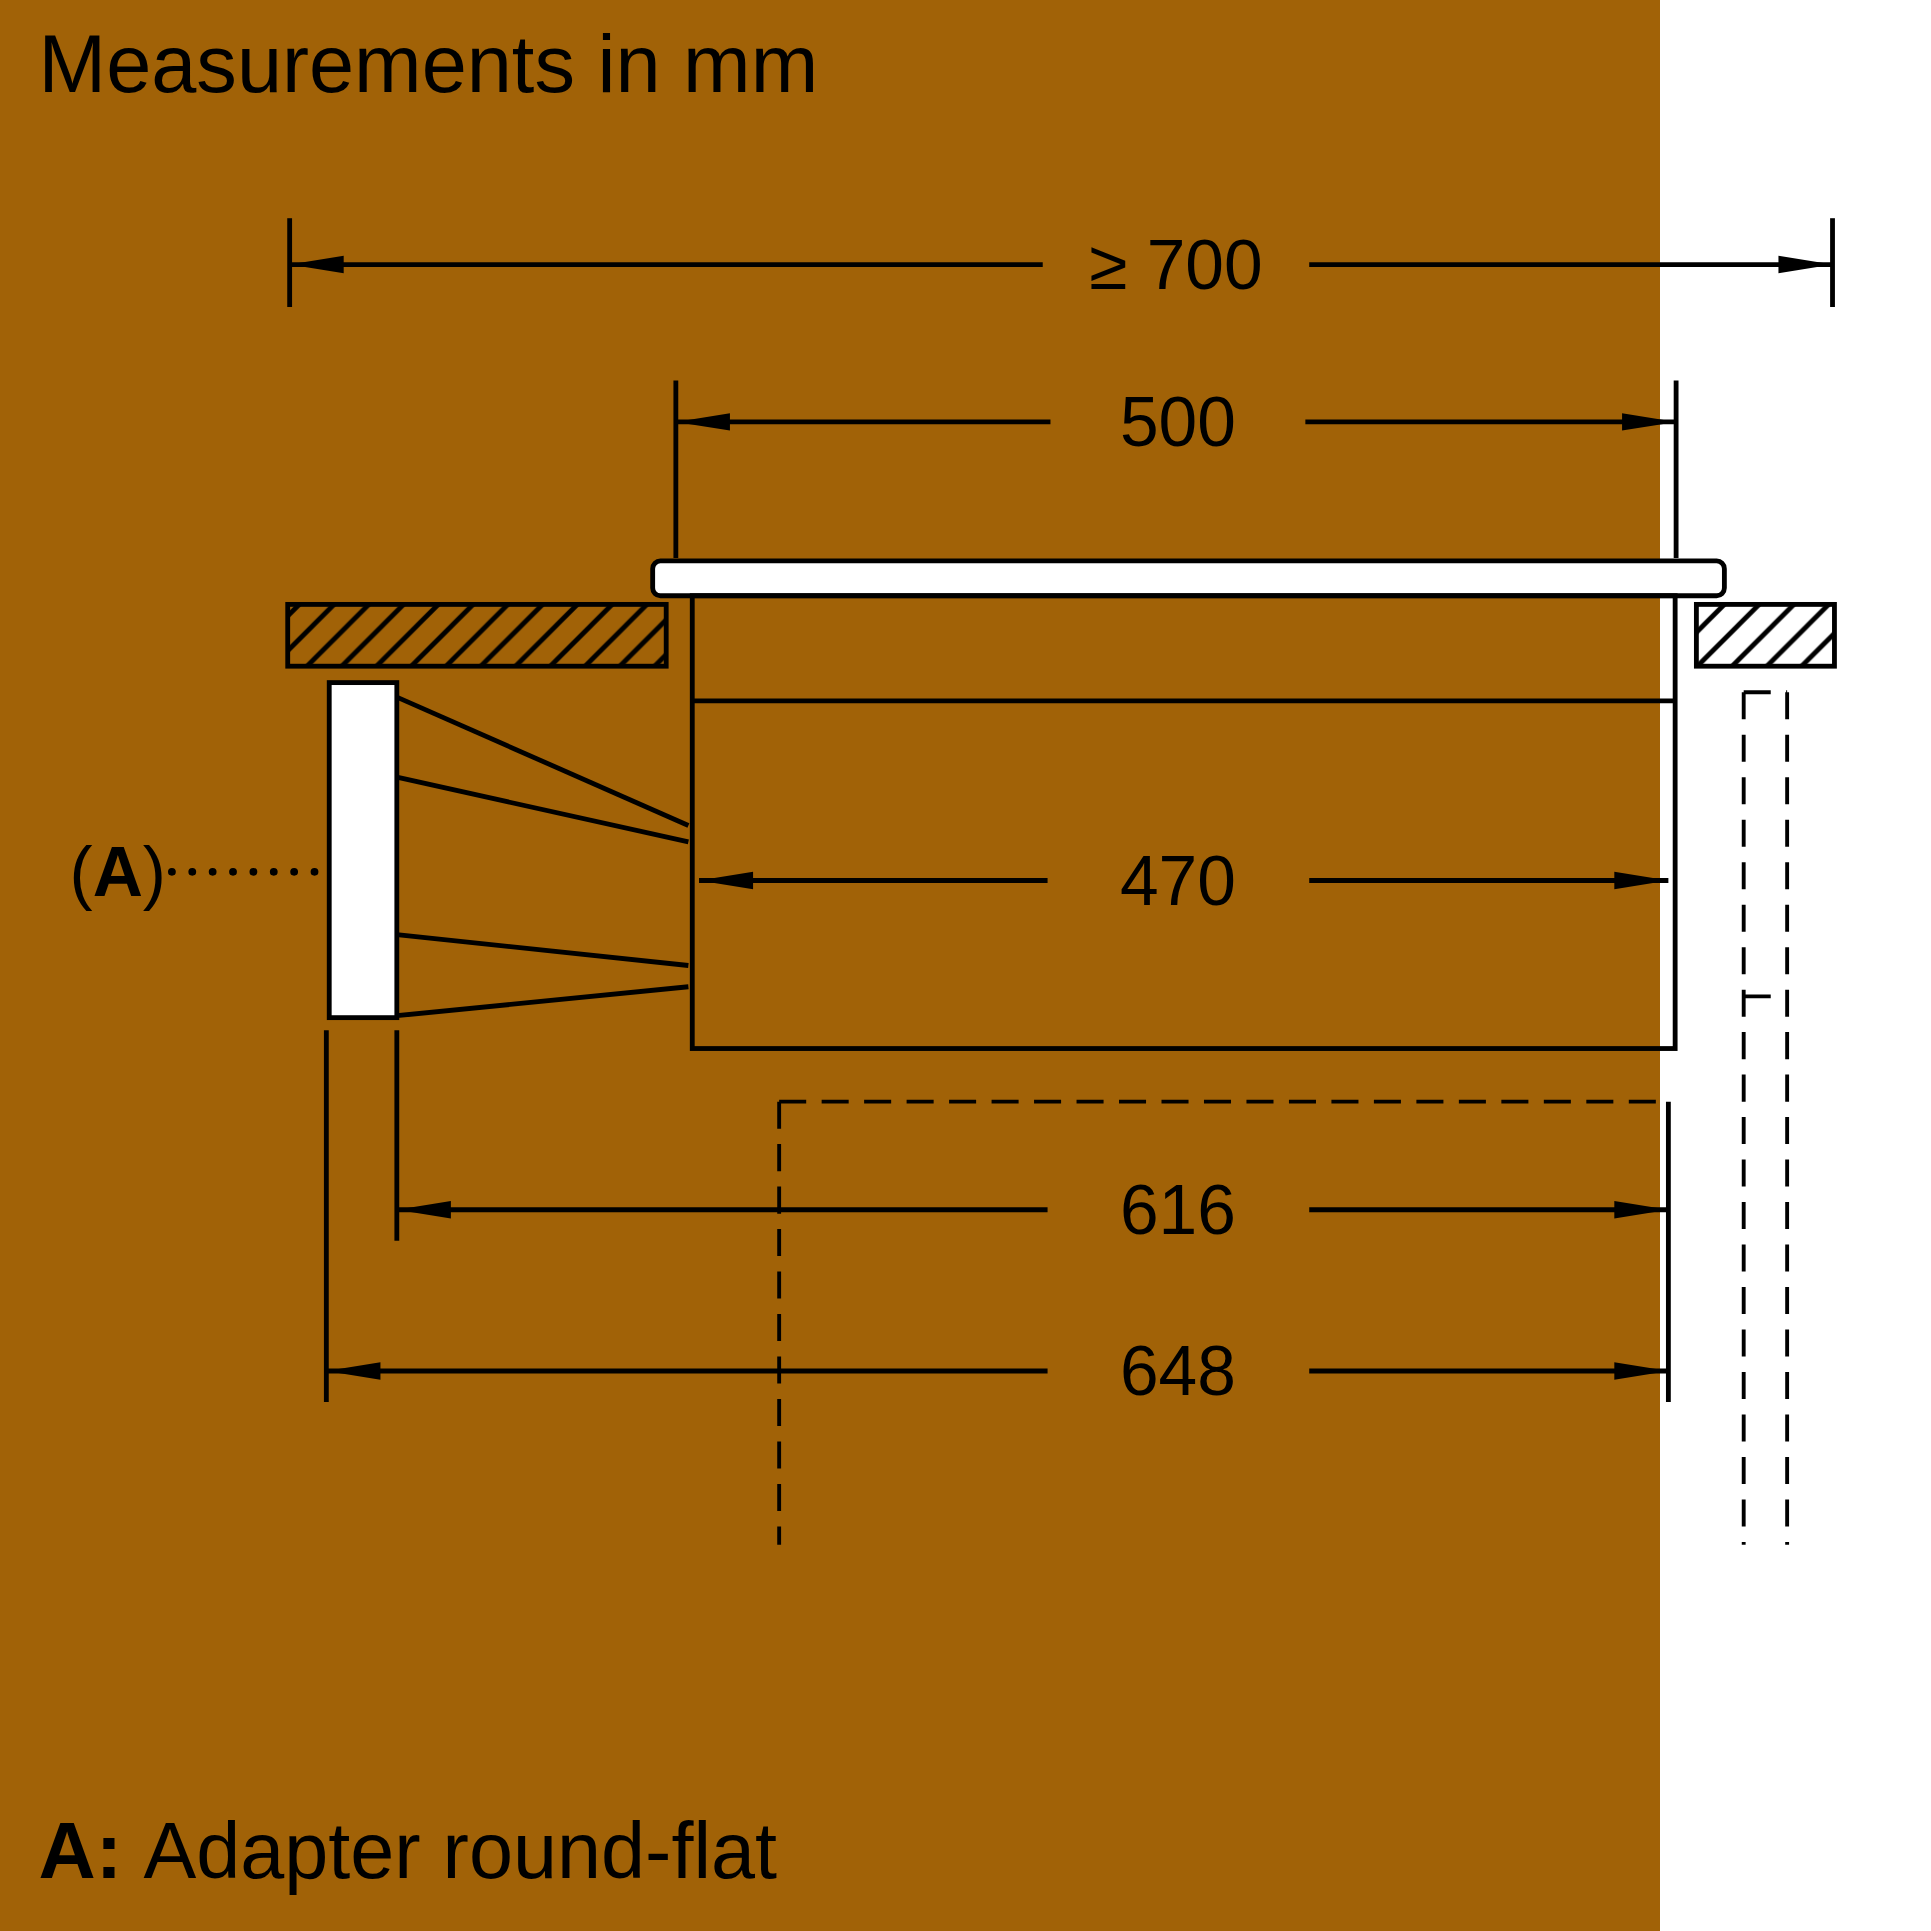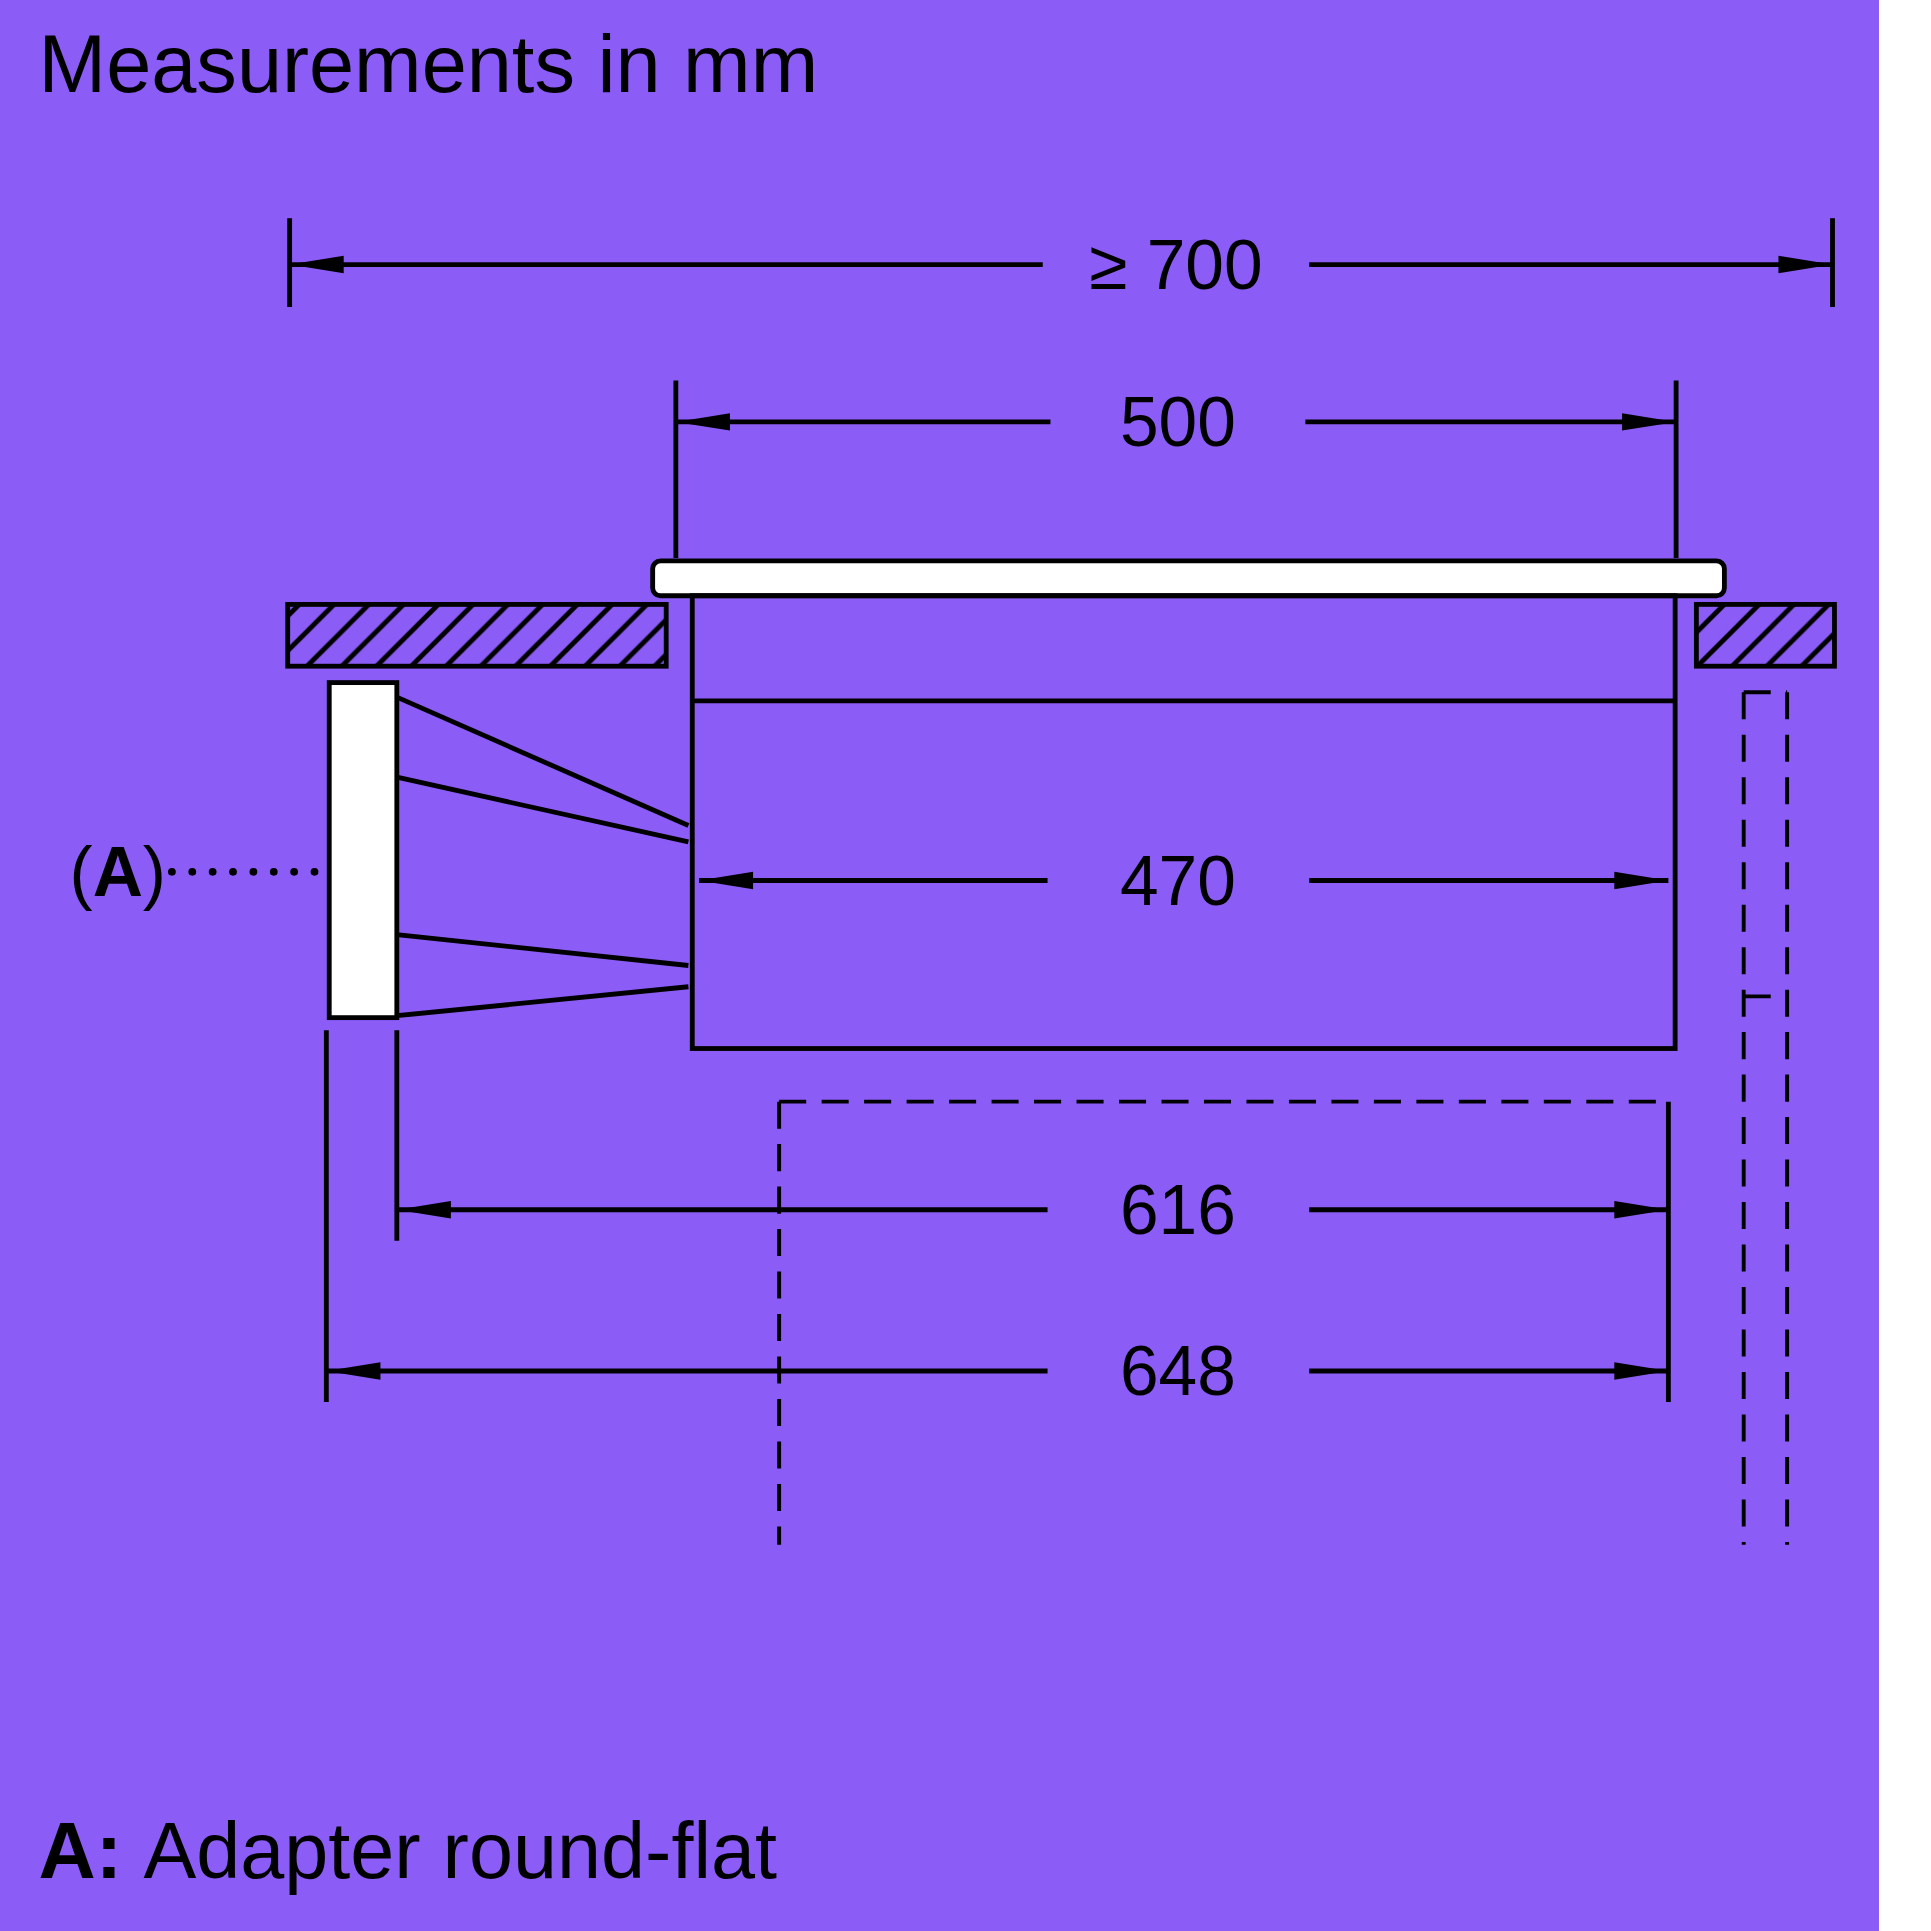--- a/index.html
+++ b/index.html
@@ -1,16 +1,16 @@
 <!DOCTYPE html>
 <html><head>
 <meta charset="utf-8">
 <style>
   html,body{margin:0;padding:0;background:#ffffff;}
-  .stage{width:1879px;height:1931px;position:relative;background:#8b5cf6;
+  .stage{width:1660px;height:1931px;position:relative;background:#a16207;
          font-family:"Liberation Sans","DejaVu Sans",sans-serif;}
   svg{display:block;}
   text{fill:#000000;font-family:"Liberation Sans","DejaVu Sans",sans-serif;}
   .title-text{font-size:84px;}
   .dim-text{font-size:72px;text-anchor:middle;}
   .ref-text{font-size:72px;}
   .caption-text{font-size:82px;}
   .bold{font-weight:bold;}
 </style>
 </head>

